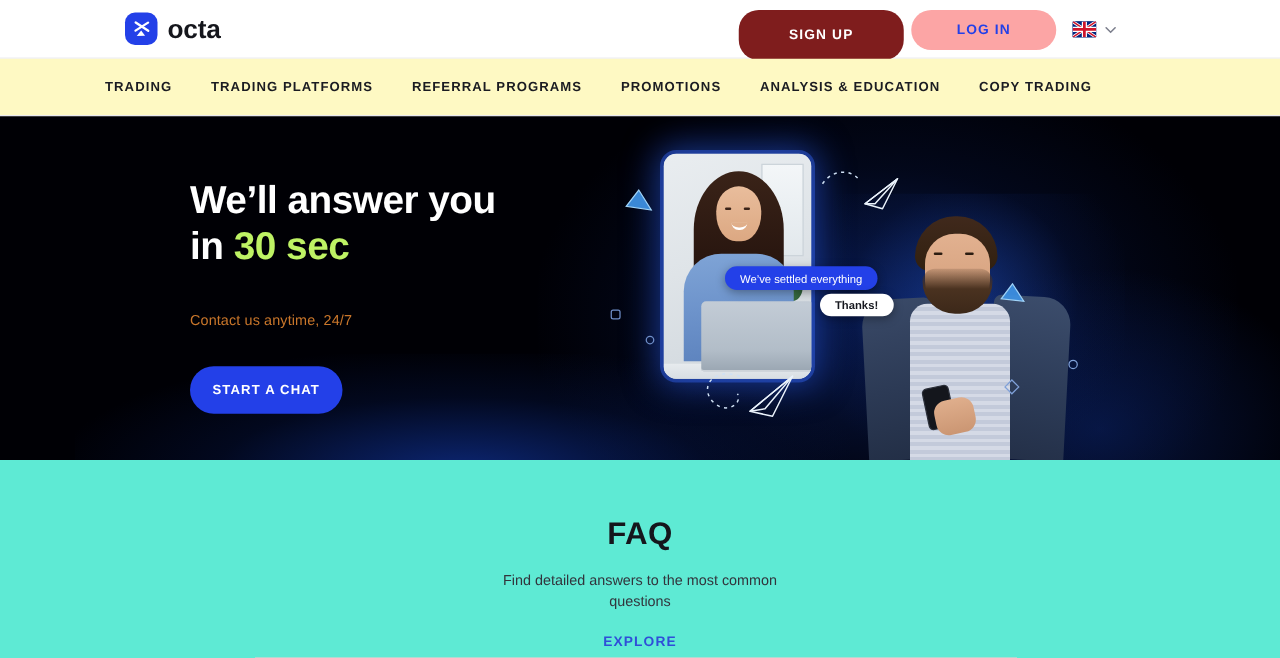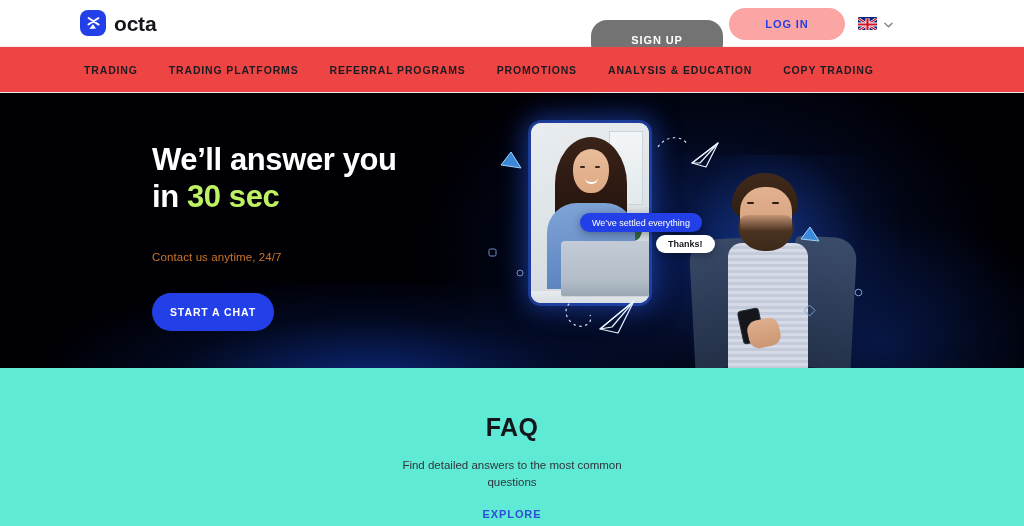--- a/index.html
+++ b/index.html
@@ -12,38 +12,38 @@
   .page { position: relative; width: 1024px; height: 526px; background: #fff; }
 
   
   .topbar {
     position: absolute; left: 0; top: 0; width: 1024px; height: 47px;
     background: #ffffff;
     border-bottom: 1px solid #ececf1;
     display: flex; align-items: center;
   }
   .logo-wrap {
-    position: absolute; left: 80px; top: 50%; transform: translateY(-50%);
+    position: absolute; left: 100px; top: 50%; transform: translateY(-50%);
     display: flex; align-items: center; gap: 8px; cursor: pointer;
   }
   .logo-mark {
     width: 26px; height: 26px; border-radius: 8px;
     background: #2340E8;
     display: flex; align-items: center; justify-content: center;
     flex: none;
   }
   .logo-word {
     font-size: 21px; font-weight: 700; color: #15161c;
     letter-spacing: -0.2px; line-height: 1;
   }
 
   .btn-signup {
-    position: absolute; left: 591px; top: 20px;
+    position: absolute; left: 591px; top: 8px;
     width: 132px; height: 40px; border-radius: 16px;
-    background: #737373; border: none; color: #ffffff;
+    background: #7f1d1d; border: none; color: #ffffff;
     font-size: 11px; font-weight: 700; letter-spacing: 0.9px;
     font-family: "Liberation Sans", sans-serif;
     cursor: pointer;
   }
   .btn-login {
     position: absolute; left: 729px; top: 8px;
     width: 116px; height: 32px; border-radius: 16px;
     background: #fca5a5; border: none; color: #2340E8;
     font-size: 11px; font-weight: 700; letter-spacing: 0.9px;
     font-family: "Liberation Sans", sans-serif;
@@ -56,21 +56,21 @@
   .flag {
     width: 19px; height: 13px; position: relative; overflow: hidden;
     border-radius: 1px; background: #00247d; flex: none;
     display: block;
   }
   .chev { display: block; }
 
   
   .navbar {
     position: absolute; left: 0; top: 47px; width: 1024px; height: 46px;
-    background: #ef4444; border-bottom: 1px solid #e9e9ee;
+    background: #fef9c3; border-bottom: 1px solid #e9e9ee;
   }
   .nav-inner {
     position: absolute; left: 84px; top: 0; height: 46px;
     display: flex; align-items: center; gap: 31px;
   }
   .nav-item {
     font-size: 10.5px; font-weight: 700; color: #1b1c22;
     letter-spacing: 0.85px; white-space: nowrap; cursor: pointer;
   }
 

